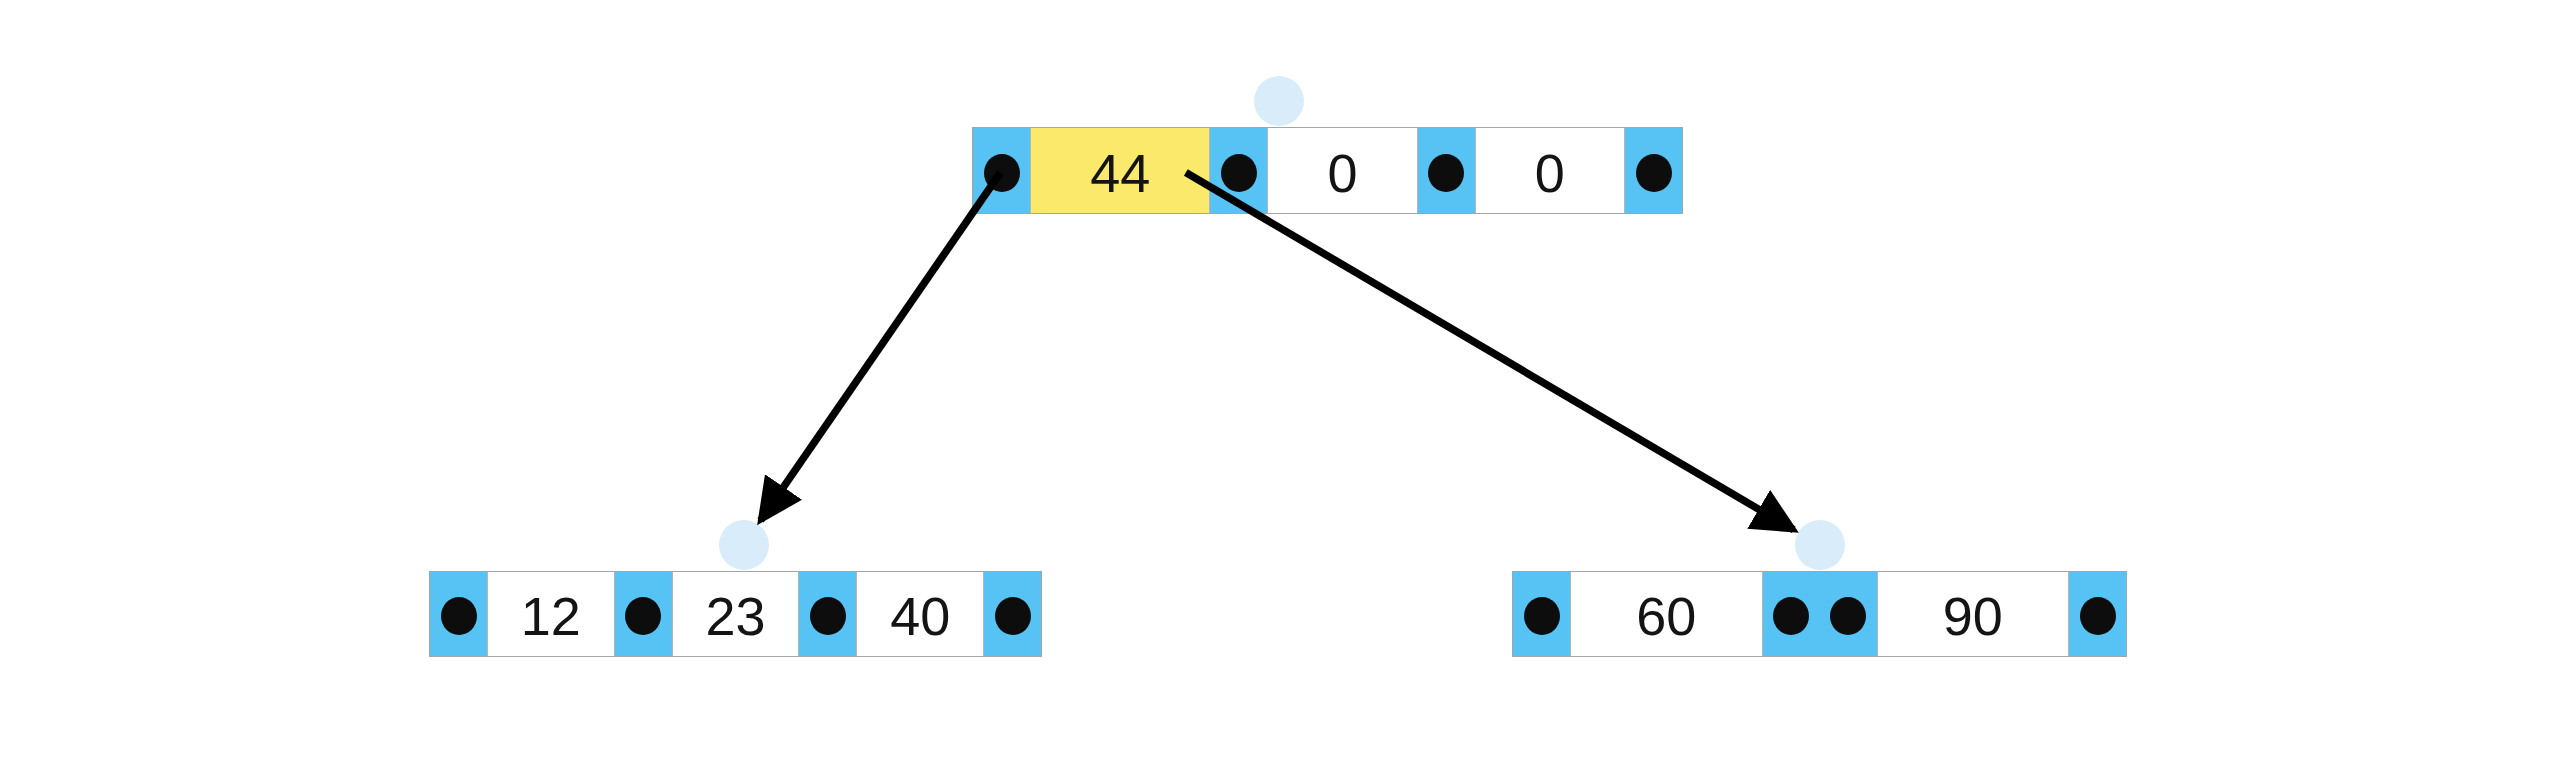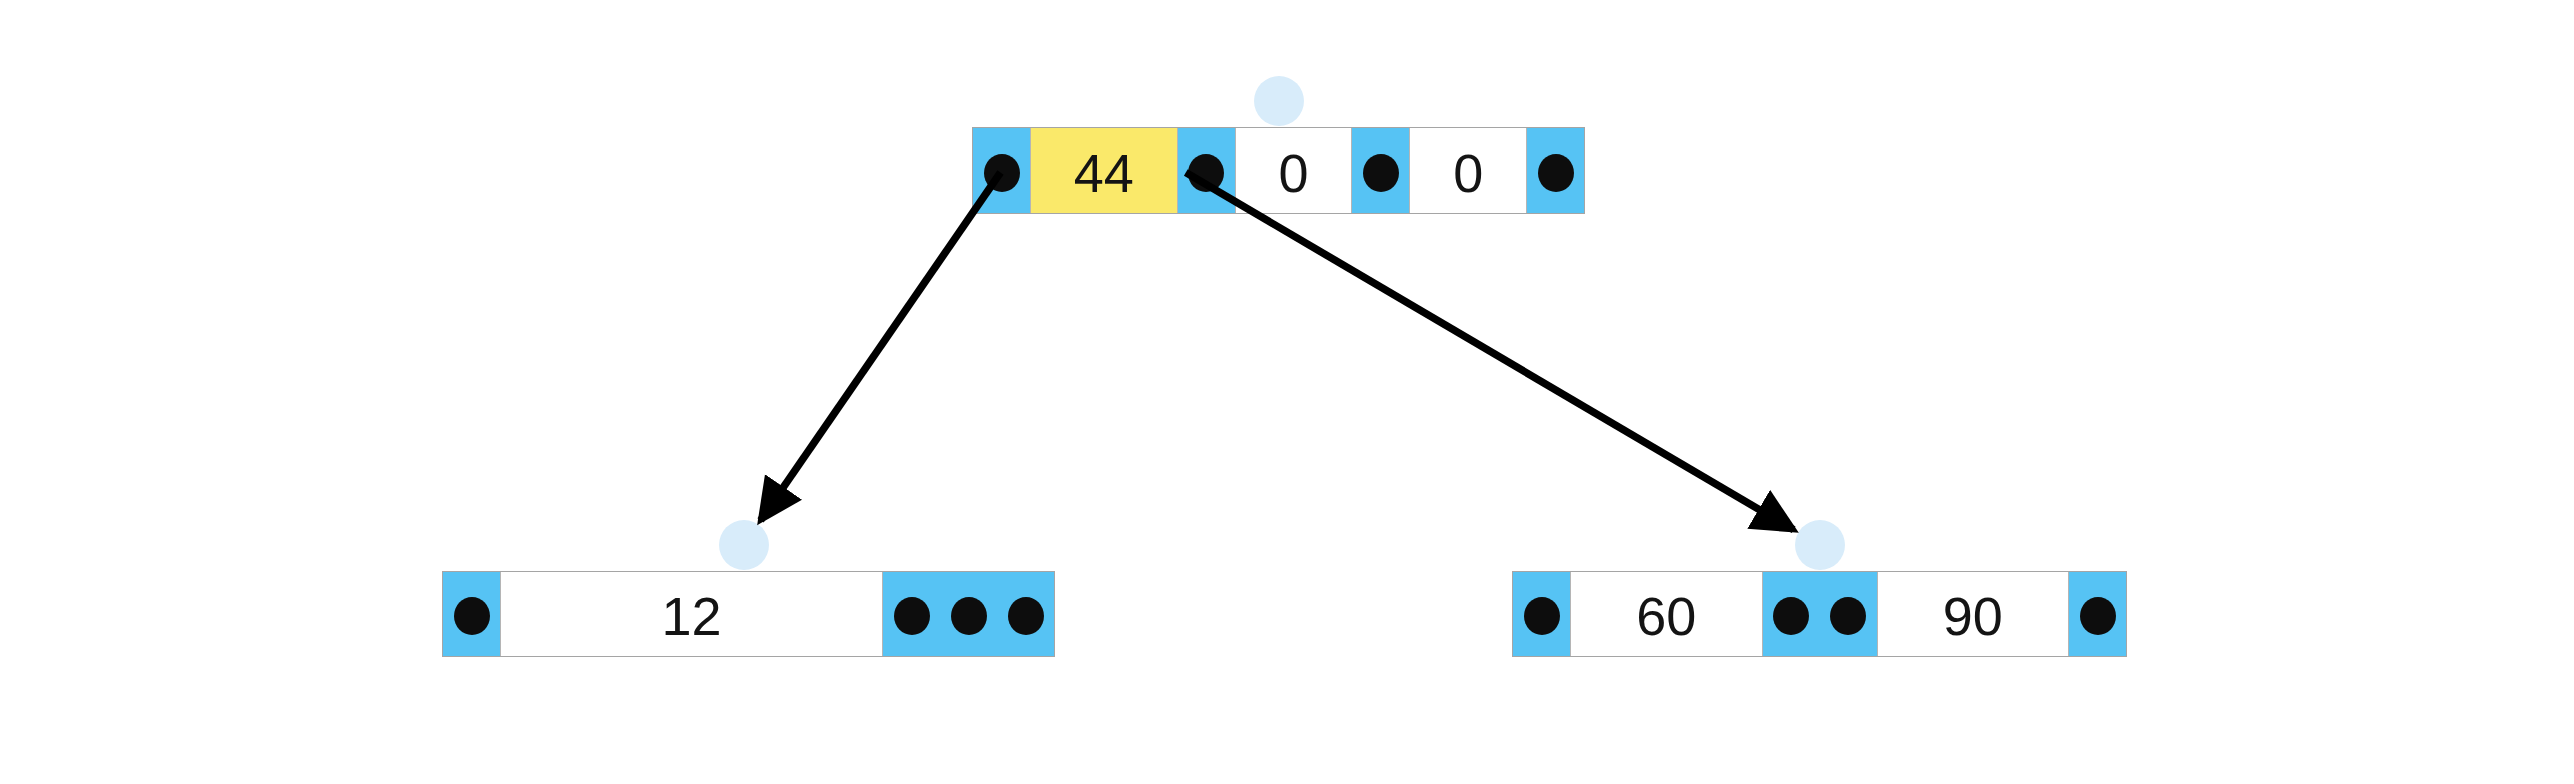--- a/index.html
+++ b/index.html
@@ -81,49 +81,51 @@
   }
   .arrowhead{
     fill:var(--arrow-black);
   }
 </style>
 </head>
 <body>
 
 <div class="stage">
   <span class="cursor-circle" style="left: 1253.5px; top: 76px;"></span>
-    <div class="btree-node" style="left: 972px; top: 127px; width: 613px; height: 87px;">
+    <div class="btree-node" style="left: 972px; top: 127px; width: 711px; height: 87px;">
       <div class="cell pointer-cell">
         <span class="pointer-dot"></span>
       </div>
       <div class="cell value-cell highlight">44</div>
       <div class="cell pointer-cell">
         <span class="pointer-dot"></span>
       </div>
       <div class="cell value-cell">0</div>
       <div class="cell pointer-cell">
         <span class="pointer-dot"></span>
       </div>
       <div class="cell value-cell">0</div>
       <div class="cell pointer-cell">
         <span class="pointer-dot"></span>
       </div>
     </div>
     <span class="cursor-circle" style="left: 718.5px; top: 520px;"></span>
-    <div class="btree-node" style="left: 442px; top: 571px; width: 613px; height: 86px;">
+    <div class="btree-node" style="left: 429px; top: 571px; width: 613px; height: 86px;">
       <div class="cell pointer-cell">
         <span class="pointer-dot"></span>
       </div>
       <div class="cell value-cell">12</div>
       <div class="cell pointer-cell">
         <span class="pointer-dot"></span>
       </div>
+      <div class="cell value-cell">23</div>
       <div class="cell pointer-cell">
         <span class="pointer-dot"></span>
       </div>
+      <div class="cell value-cell">40</div>
       <div class="cell pointer-cell">
         <span class="pointer-dot"></span>
       </div>
     </div>
     <span class="cursor-circle" style="left: 1794.5px; top: 520px;"></span>
     <div class="btree-node" style="left: 1512px; top: 571px; width: 615px; height: 86px;">
       <div class="cell pointer-cell">
         <span class="pointer-dot"></span>
       </div>
       <div class="cell value-cell">60</div>

